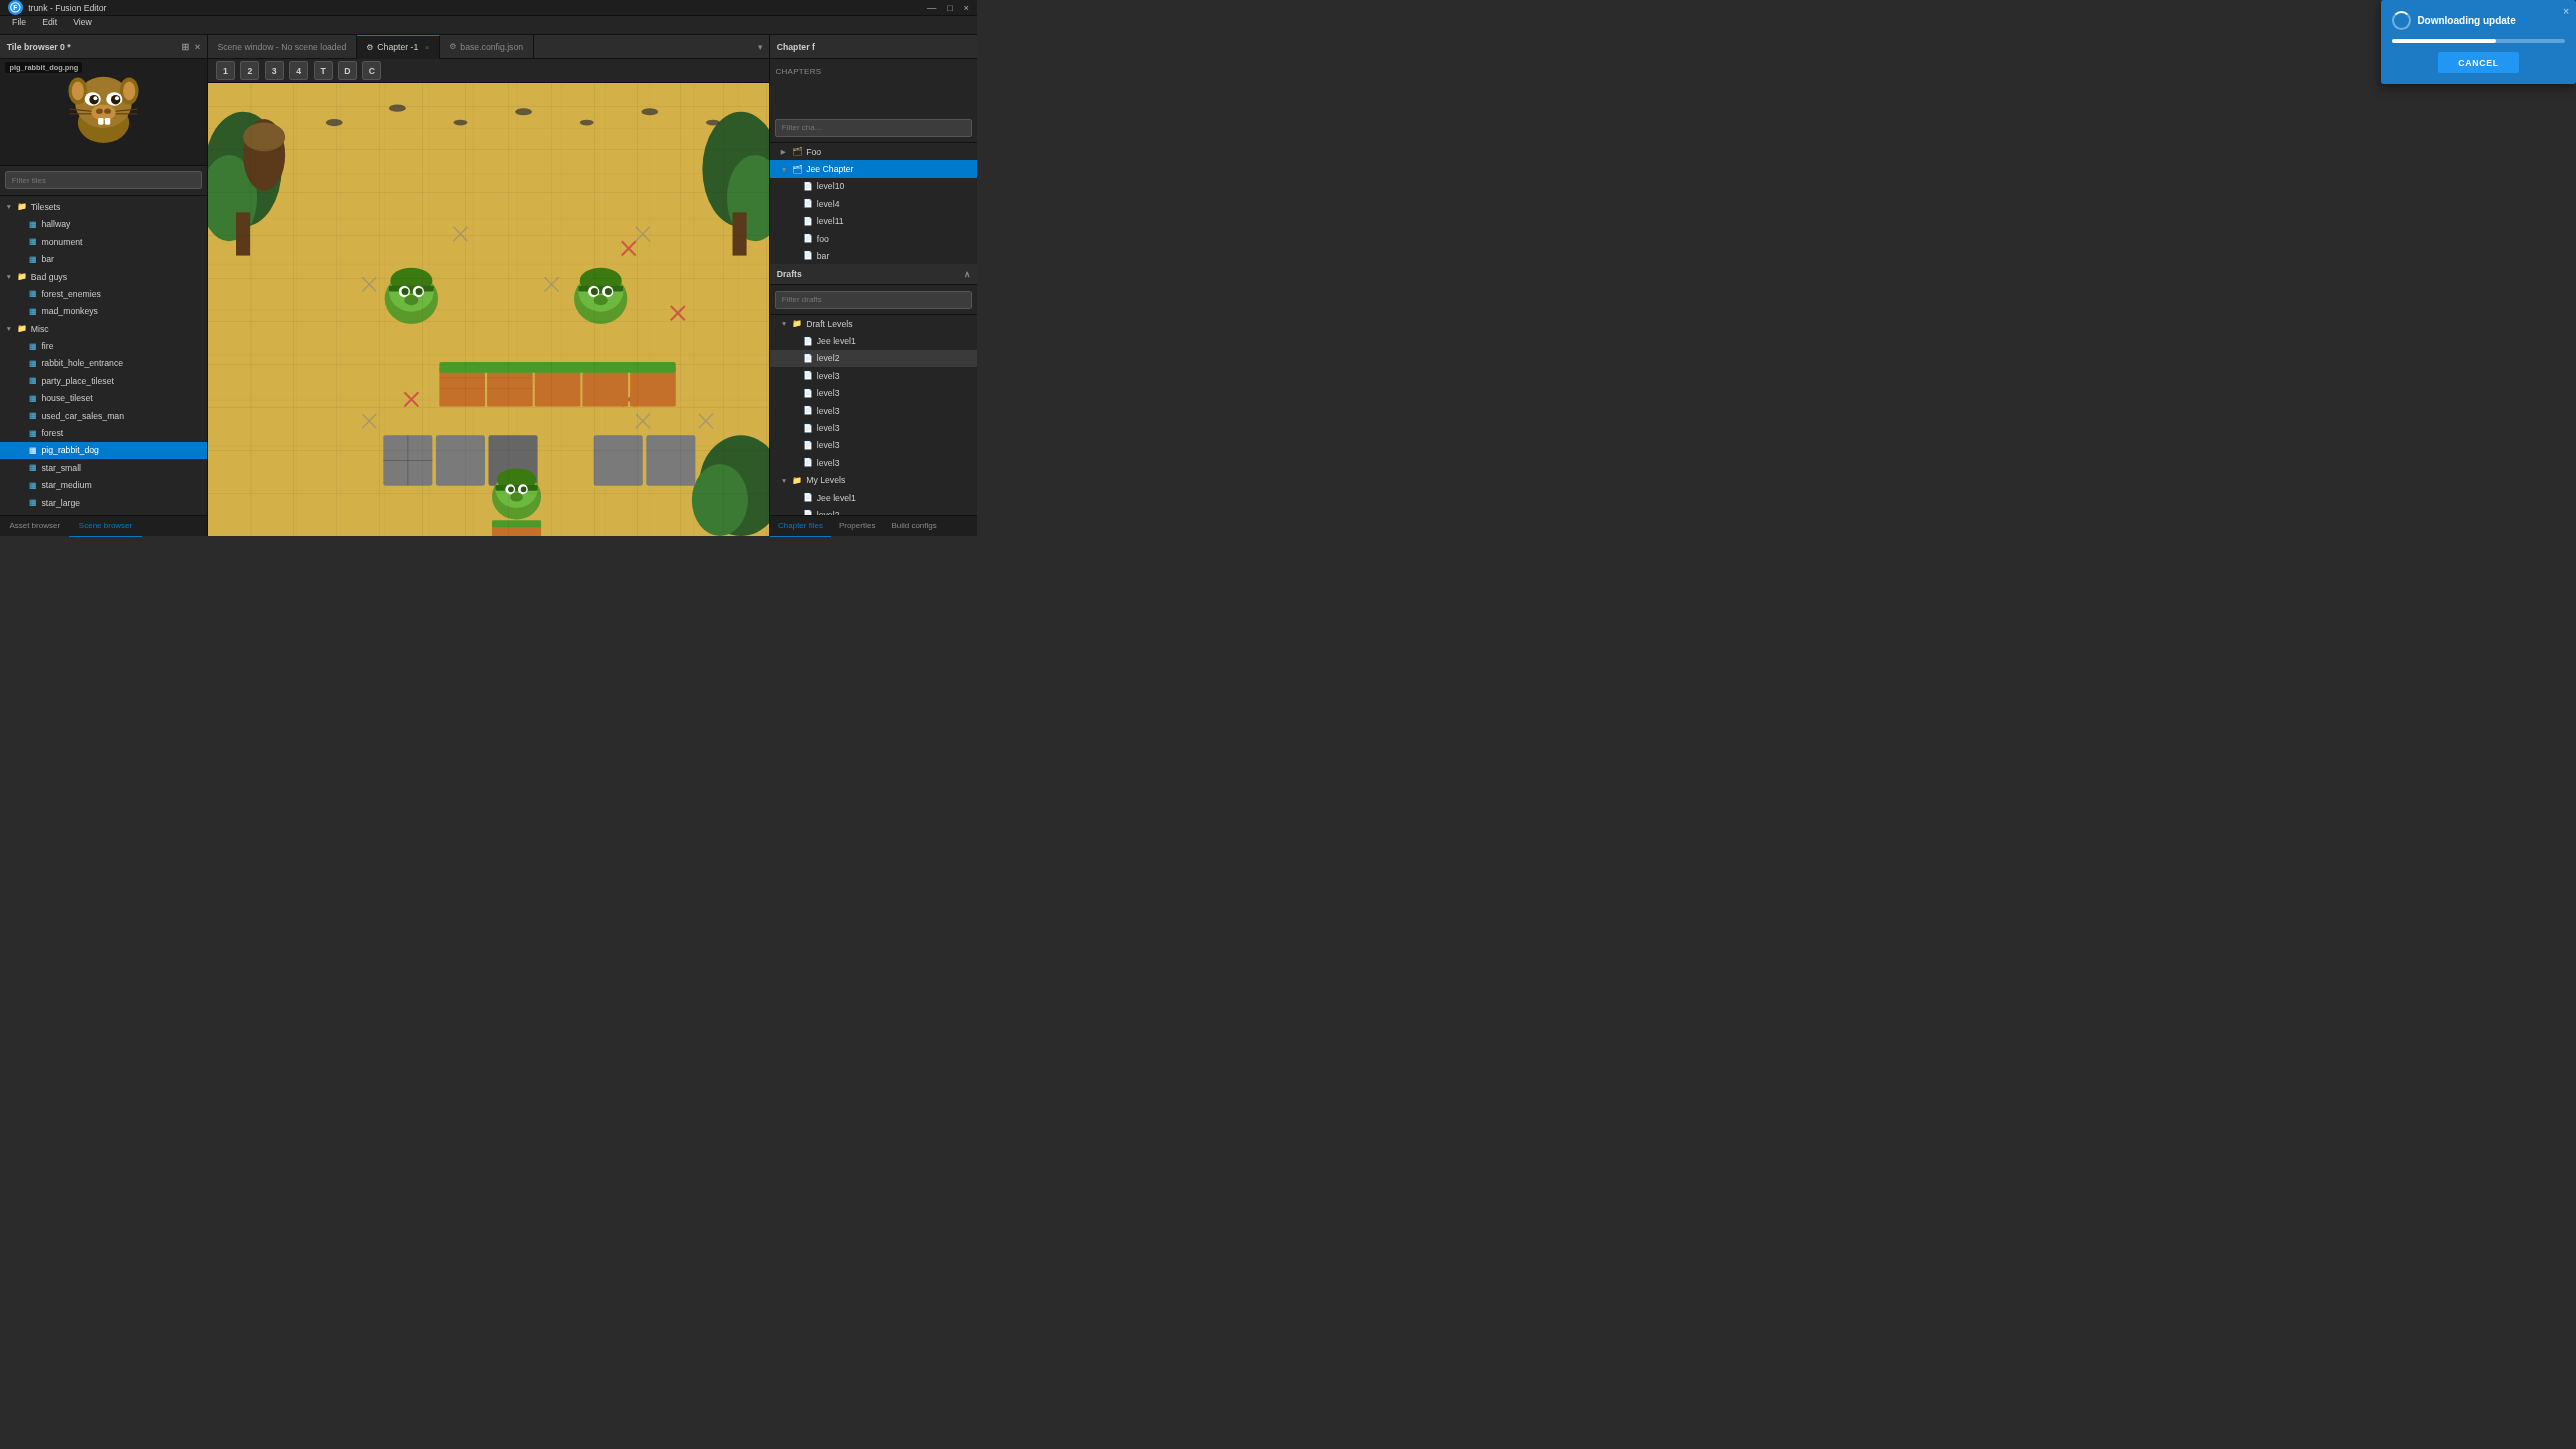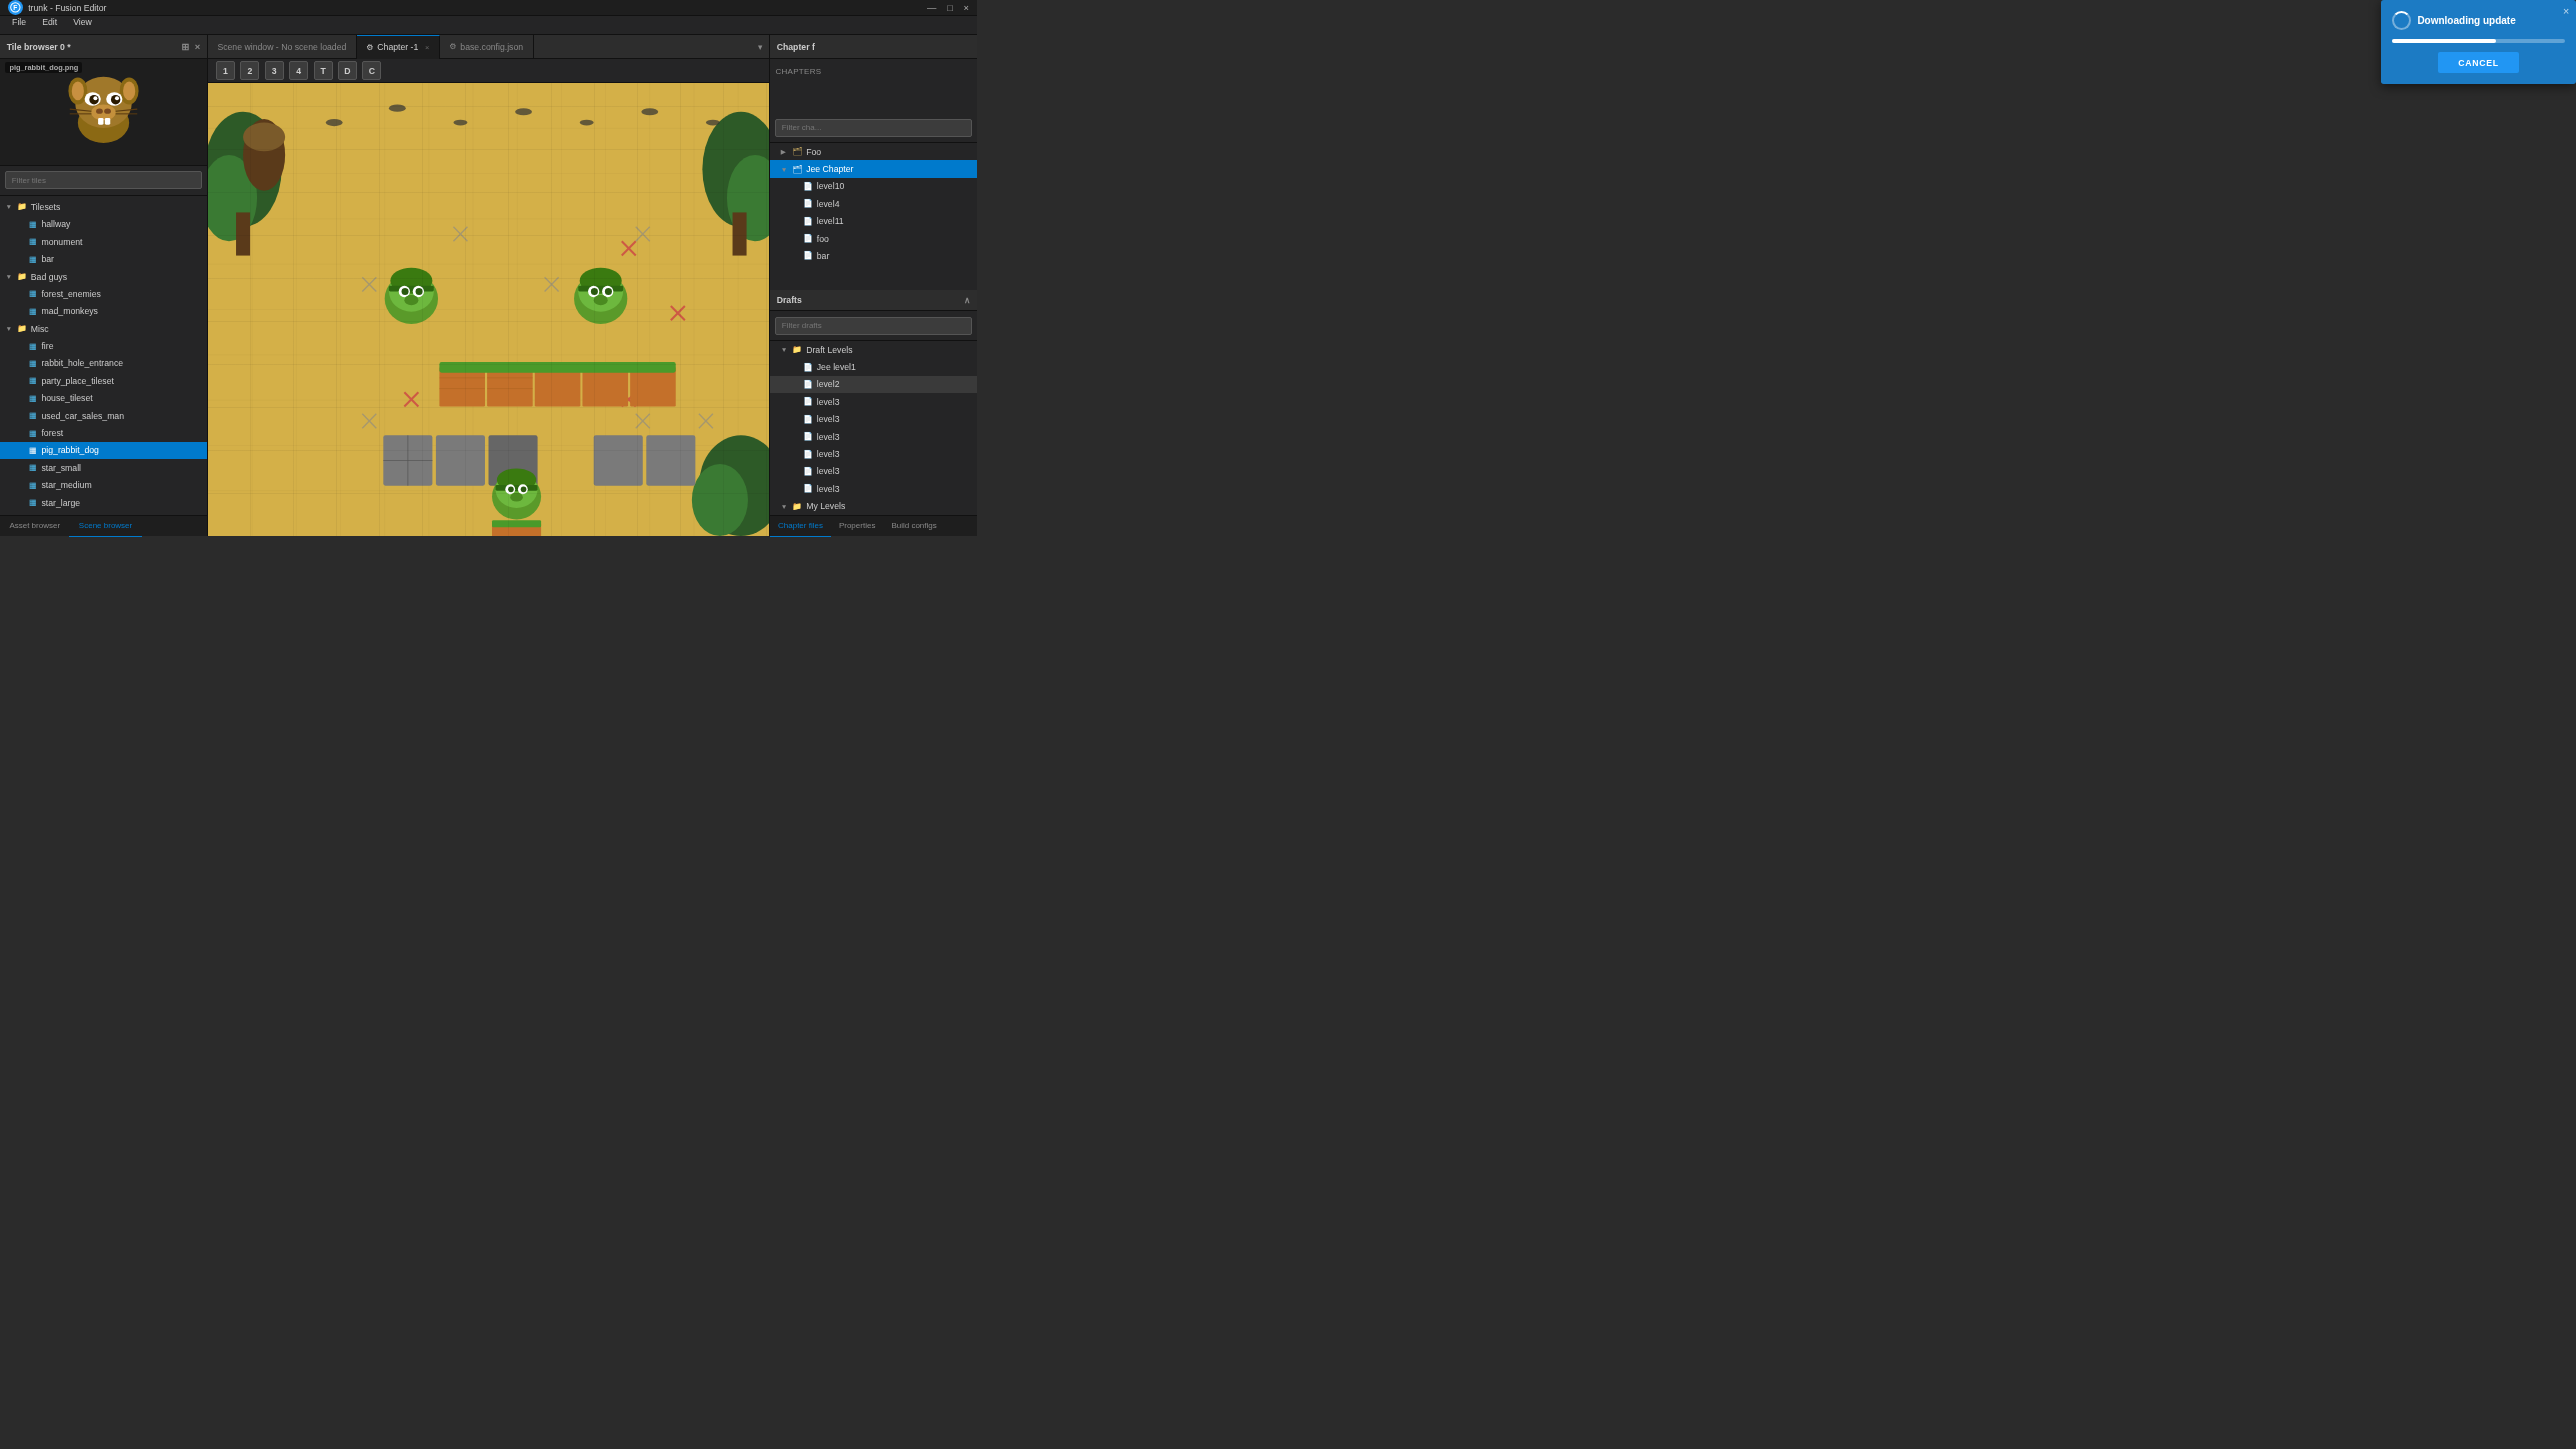--- a/index.html
+++ b/index.html
@@ -246,21 +246,20 @@
     #drafts-header {
       height: 21.5px;
       background: #2d2d2d;
       display: flex;
       align-items: center;
       padding: 0 6.7px;
       font-size: 8.7px;
       color: #ccc;
       font-weight: 600;
       border-bottom: 0.7px solid #111;
-      margin-top: 26px;
     }
     #drafts-header .collapse-btn { margin-left: auto; color: #888; cursor: pointer; }
 
     #drafts-filter { padding: 5.4px; border-bottom: 0.7px solid #111; }
     #drafts-filter input {
       width: 100%;
       background: #3c3c3c;
       border: 0.7px solid #555;
       color: #ccc;
       padding: 3.4px 5.4px;

